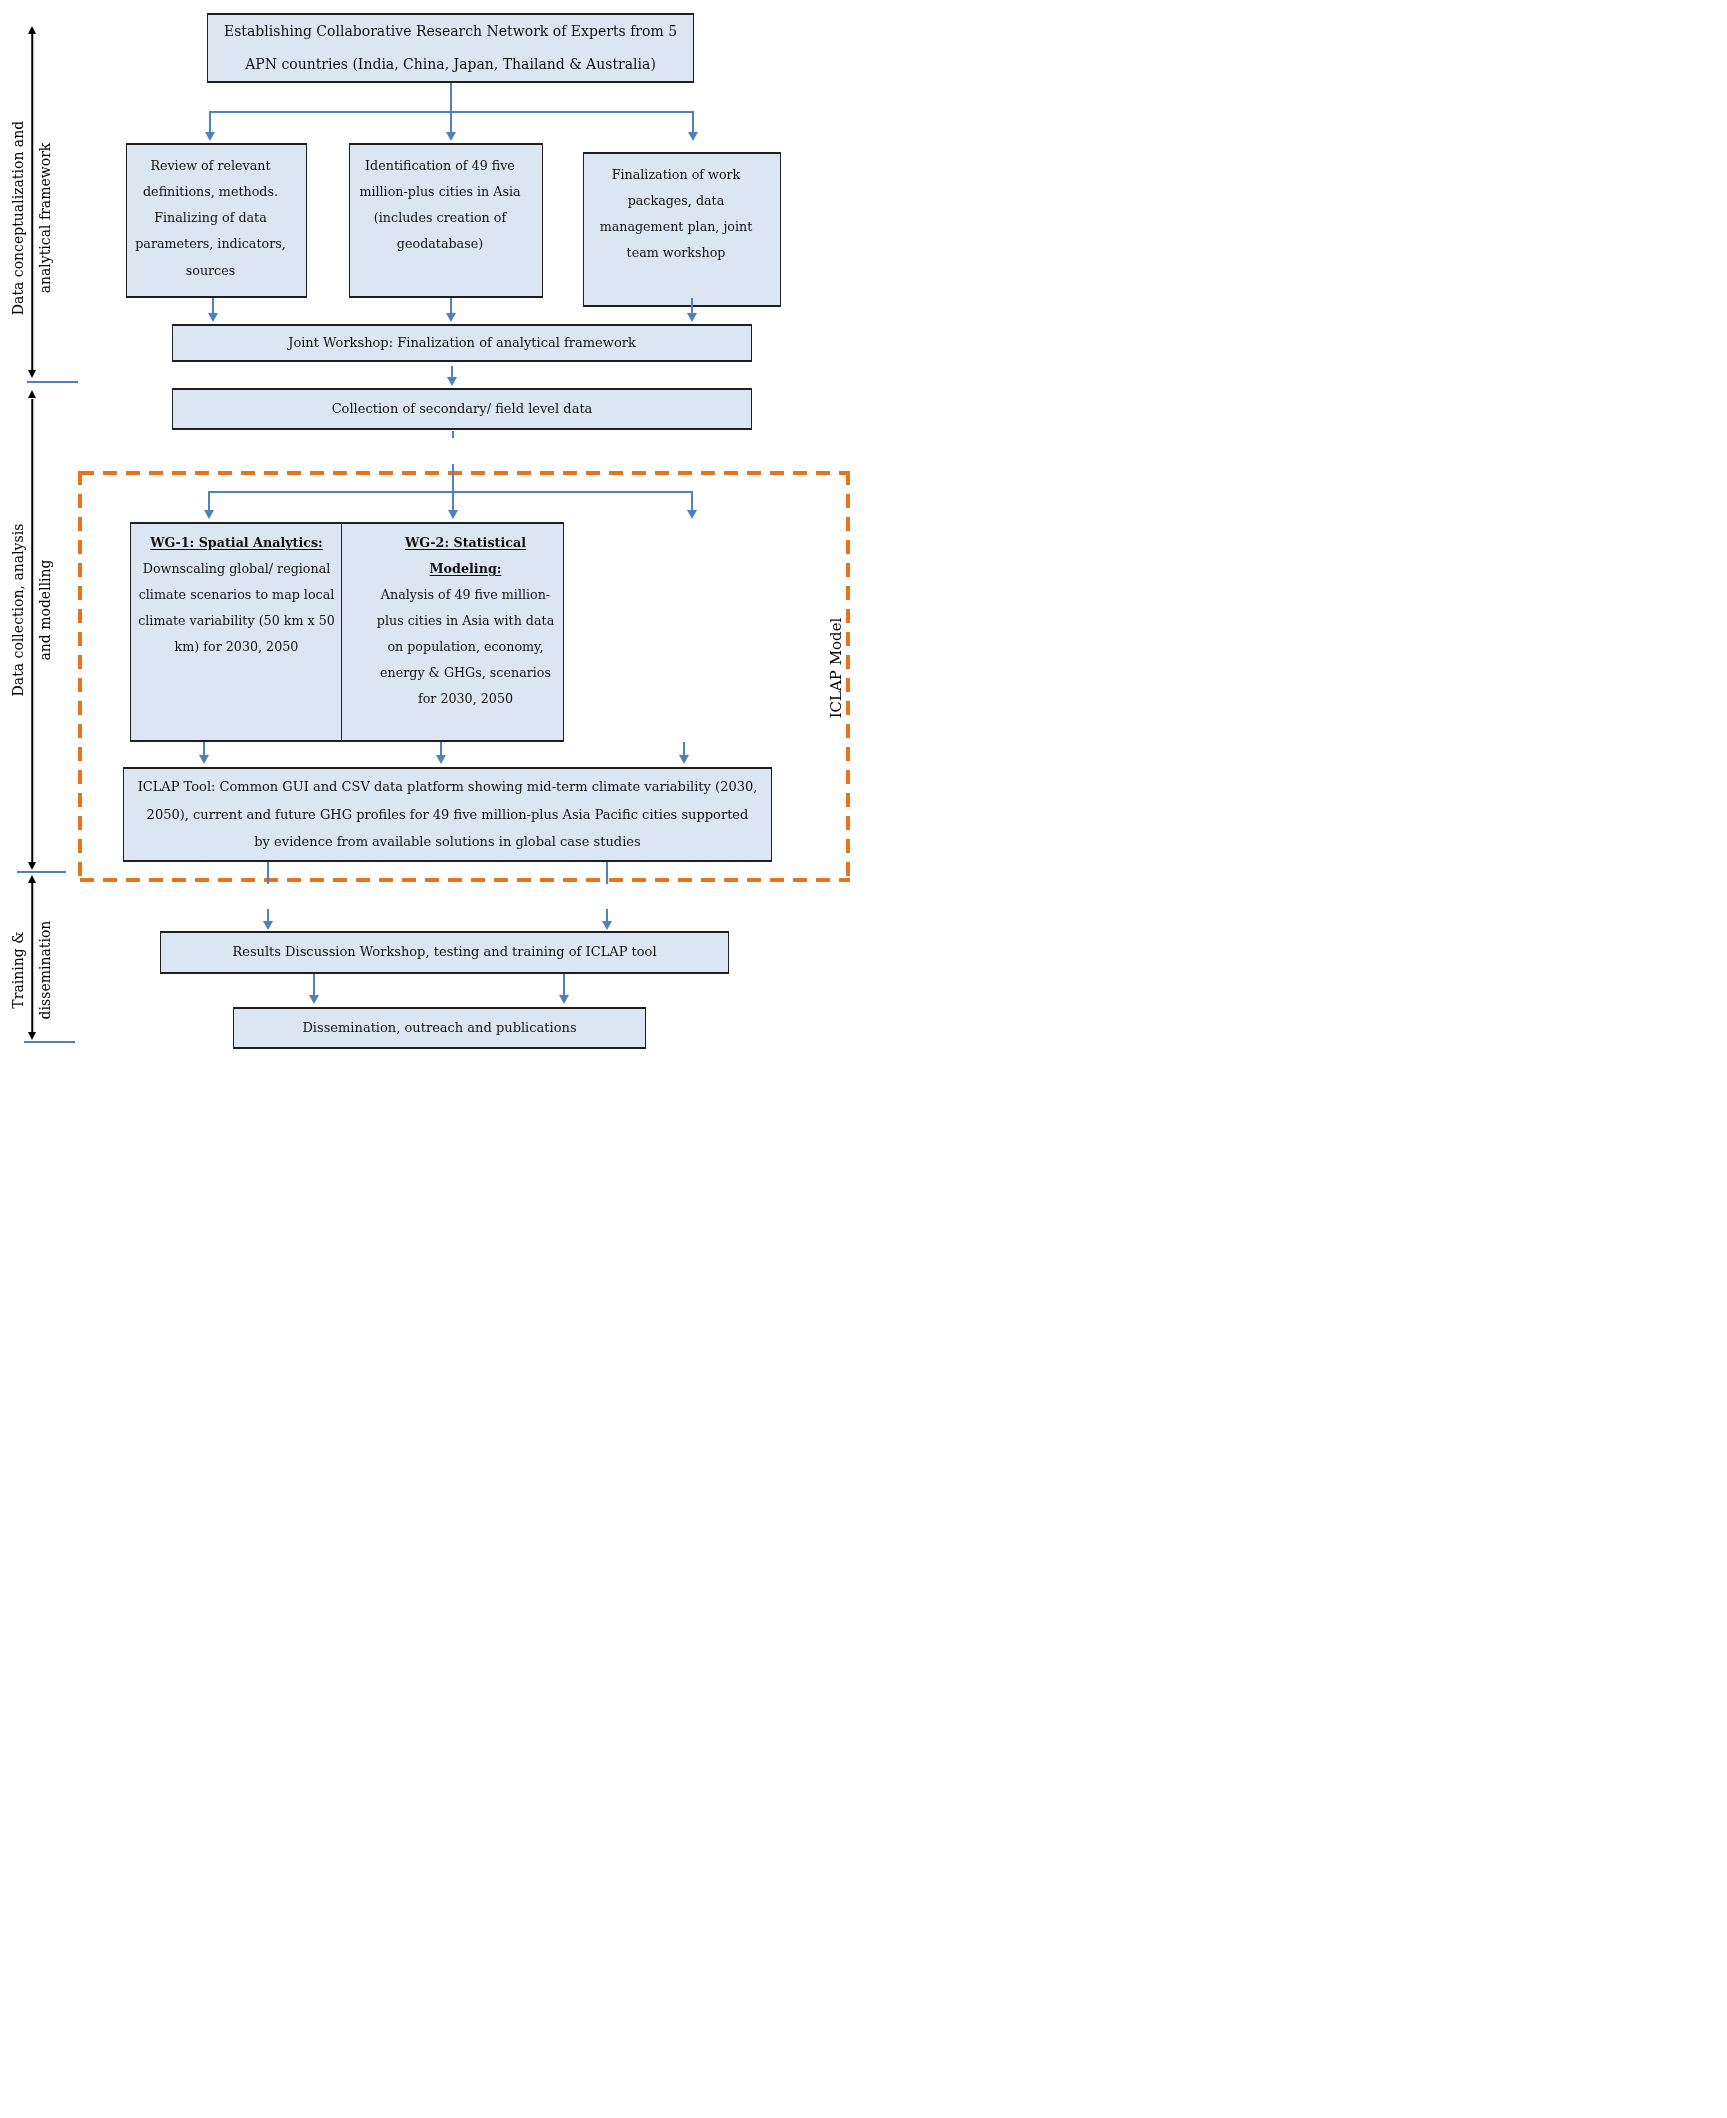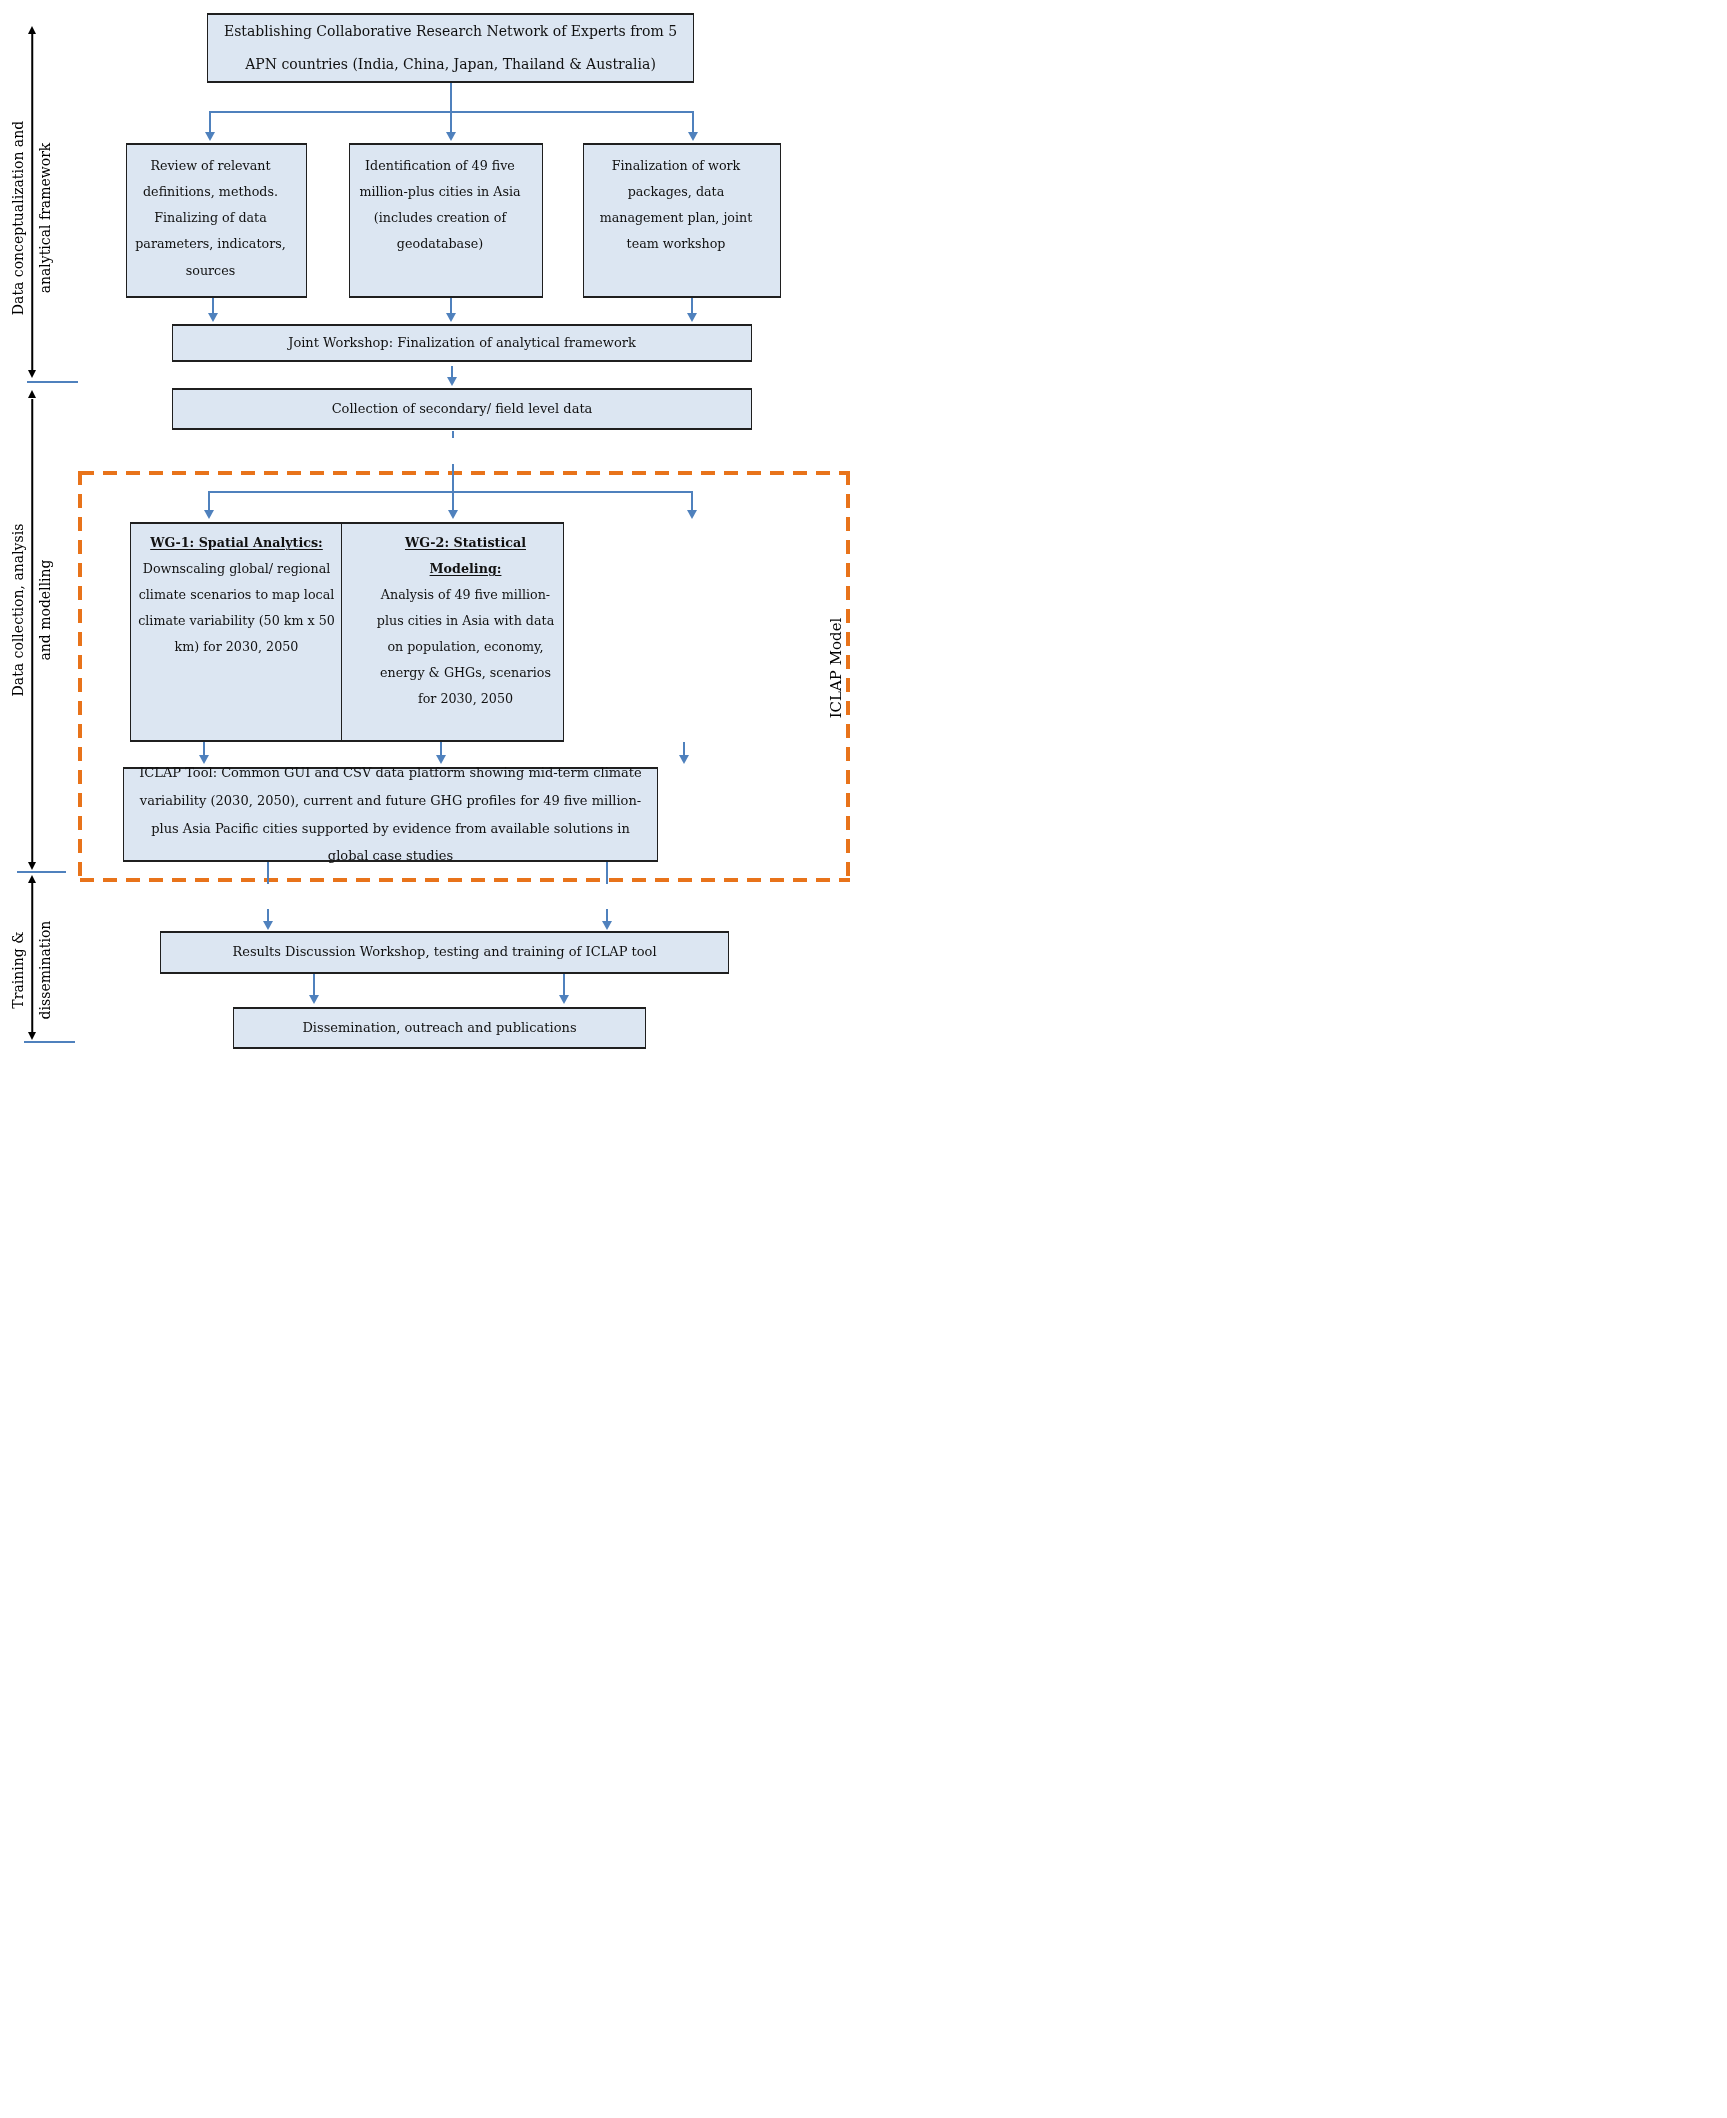--- a/index.html
+++ b/index.html
@@ -119,21 +119,21 @@
   <div class="head" style="left:451px;top:132px;"></div>
   <div class="vstem" style="left:693px;top:111px;height:21px;"></div>
   <div class="head" style="left:693px;top:132px;"></div>
 
   <div class="box padtop" style="left:126px;top:143px;width:181px;height:155px;">
     <span>Review of relevant definitions, methods. Finalizing of data parameters, indicators, sources</span>
   </div>
   <div class="box padtop" style="left:349px;top:143px;width:194px;height:155px;">
     <span>Identification of 49 five million-plus cities in Asia (includes creation of geodatabase)</span>
   </div>
-  <div class="box padtop" style="left:583px;top:143px;width:198px;height:155px;">
+  <div class="box padtop" style="left:583px;top:152px;width:198px;height:155px;">
     <span>Finalization of work packages, data management plan, joint team workshop</span>
   </div>
 
   <div class="vstem" style="left:213px;top:298px;height:16px;"></div>
   <div class="head" style="left:213px;top:313px;"></div>
   <div class="vstem" style="left:451px;top:298px;height:16px;"></div>
   <div class="head" style="left:451px;top:313px;"></div>
   <div class="vstem" style="left:692px;top:298px;height:16px;"></div>
   <div class="head" style="left:692px;top:313px;"></div>
 
@@ -167,21 +167,21 @@
     <span>Analysis of 49 five million-plus cities in Asia with data on population, economy, energy &amp; GHGs, scenarios for 2030, 2050</span>
   </div>
 
   <div class="vstem" style="left:204px;top:742px;height:14px;"></div>
   <div class="head" style="left:204px;top:755px;"></div>
   <div class="vstem" style="left:441px;top:742px;height:14px;"></div>
   <div class="head" style="left:441px;top:755px;"></div>
   <div class="vstem" style="left:684px;top:742px;height:14px;"></div>
   <div class="head" style="left:684px;top:755px;"></div>
 
-  <div class="box flex iclap" style="left:123px;top:767px;width:535px;height:95px;">
+  <div class="box flex iclap" style="left:123px;top:767px;width:649px;height:95px;">
     <span>ICLAP Tool:  Common GUI and CSV data platform showing mid-term climate variability (2030, 2050), current and future GHG profiles for 49 five million-plus Asia Pacific cities supported by evidence from available solutions in global case studies</span>
   </div>
 
   <div class="vstem" style="left:268px;top:862px;height:22px;"></div>
   <div class="vstem" style="left:607px;top:862px;height:22px;"></div>
   <div class="vstem" style="left:268px;top:909px;height:13px;"></div>
   <div class="head" style="left:268px;top:921px;"></div>
   <div class="vstem" style="left:607px;top:909px;height:13px;"></div>
   <div class="head" style="left:607px;top:921px;"></div>
 

